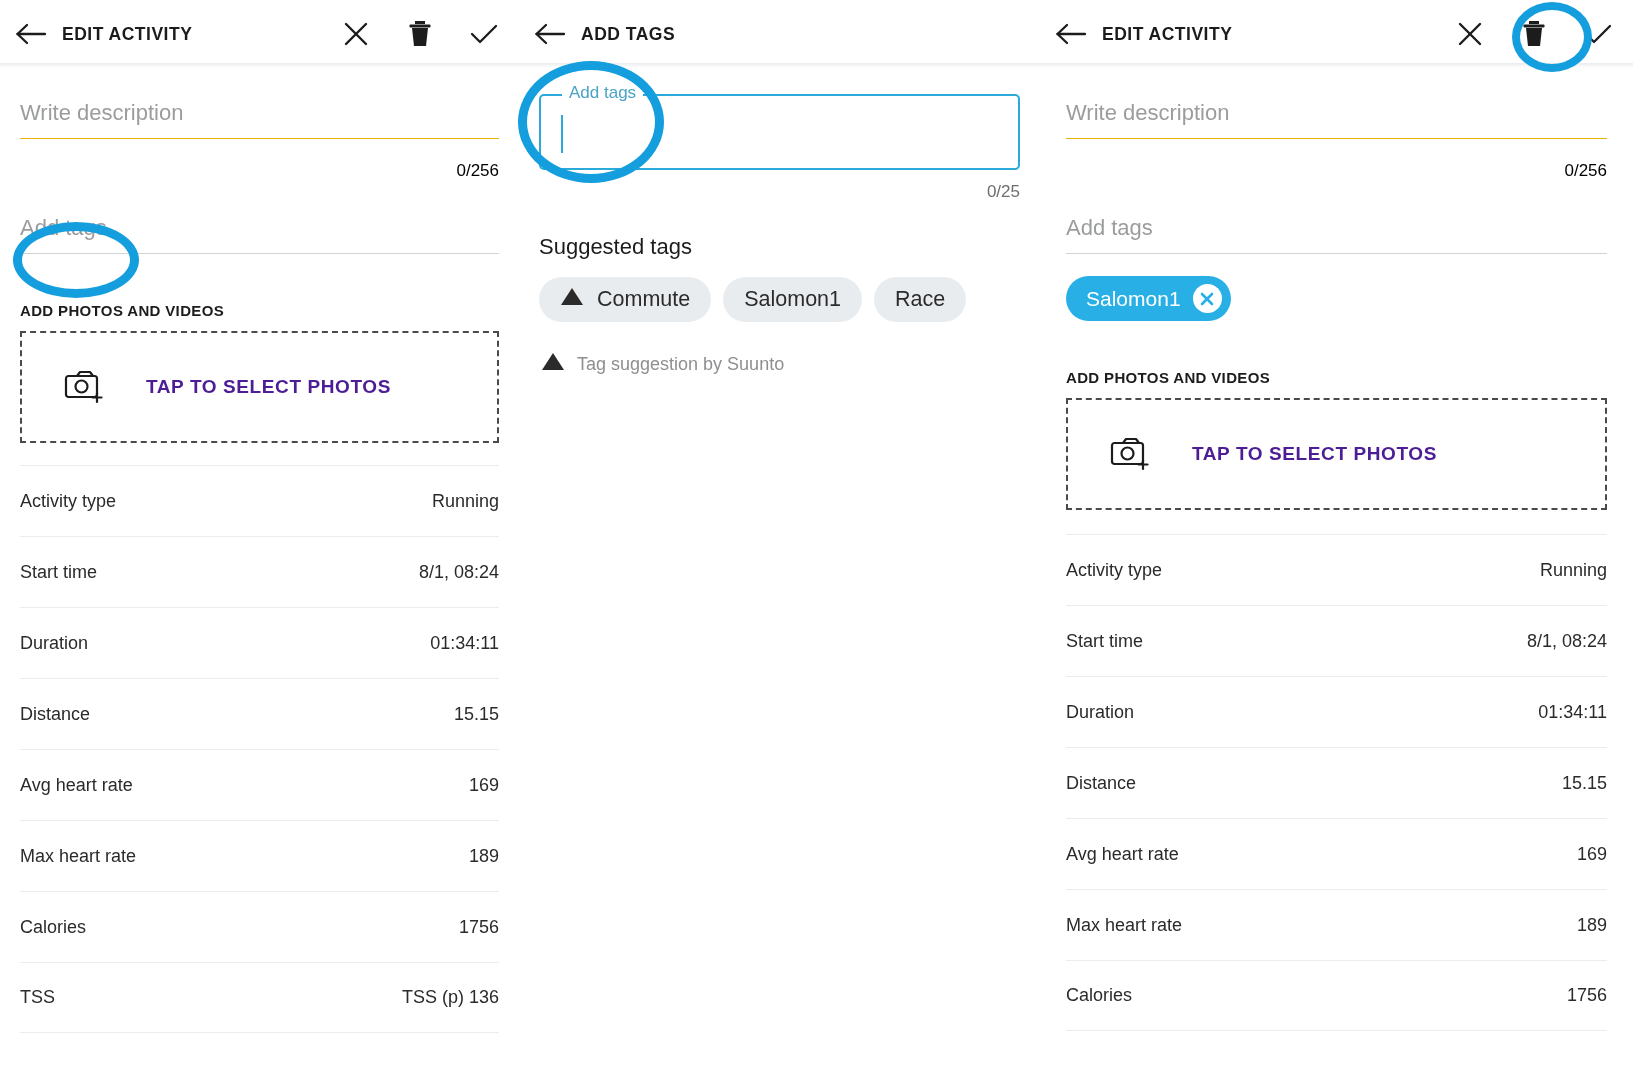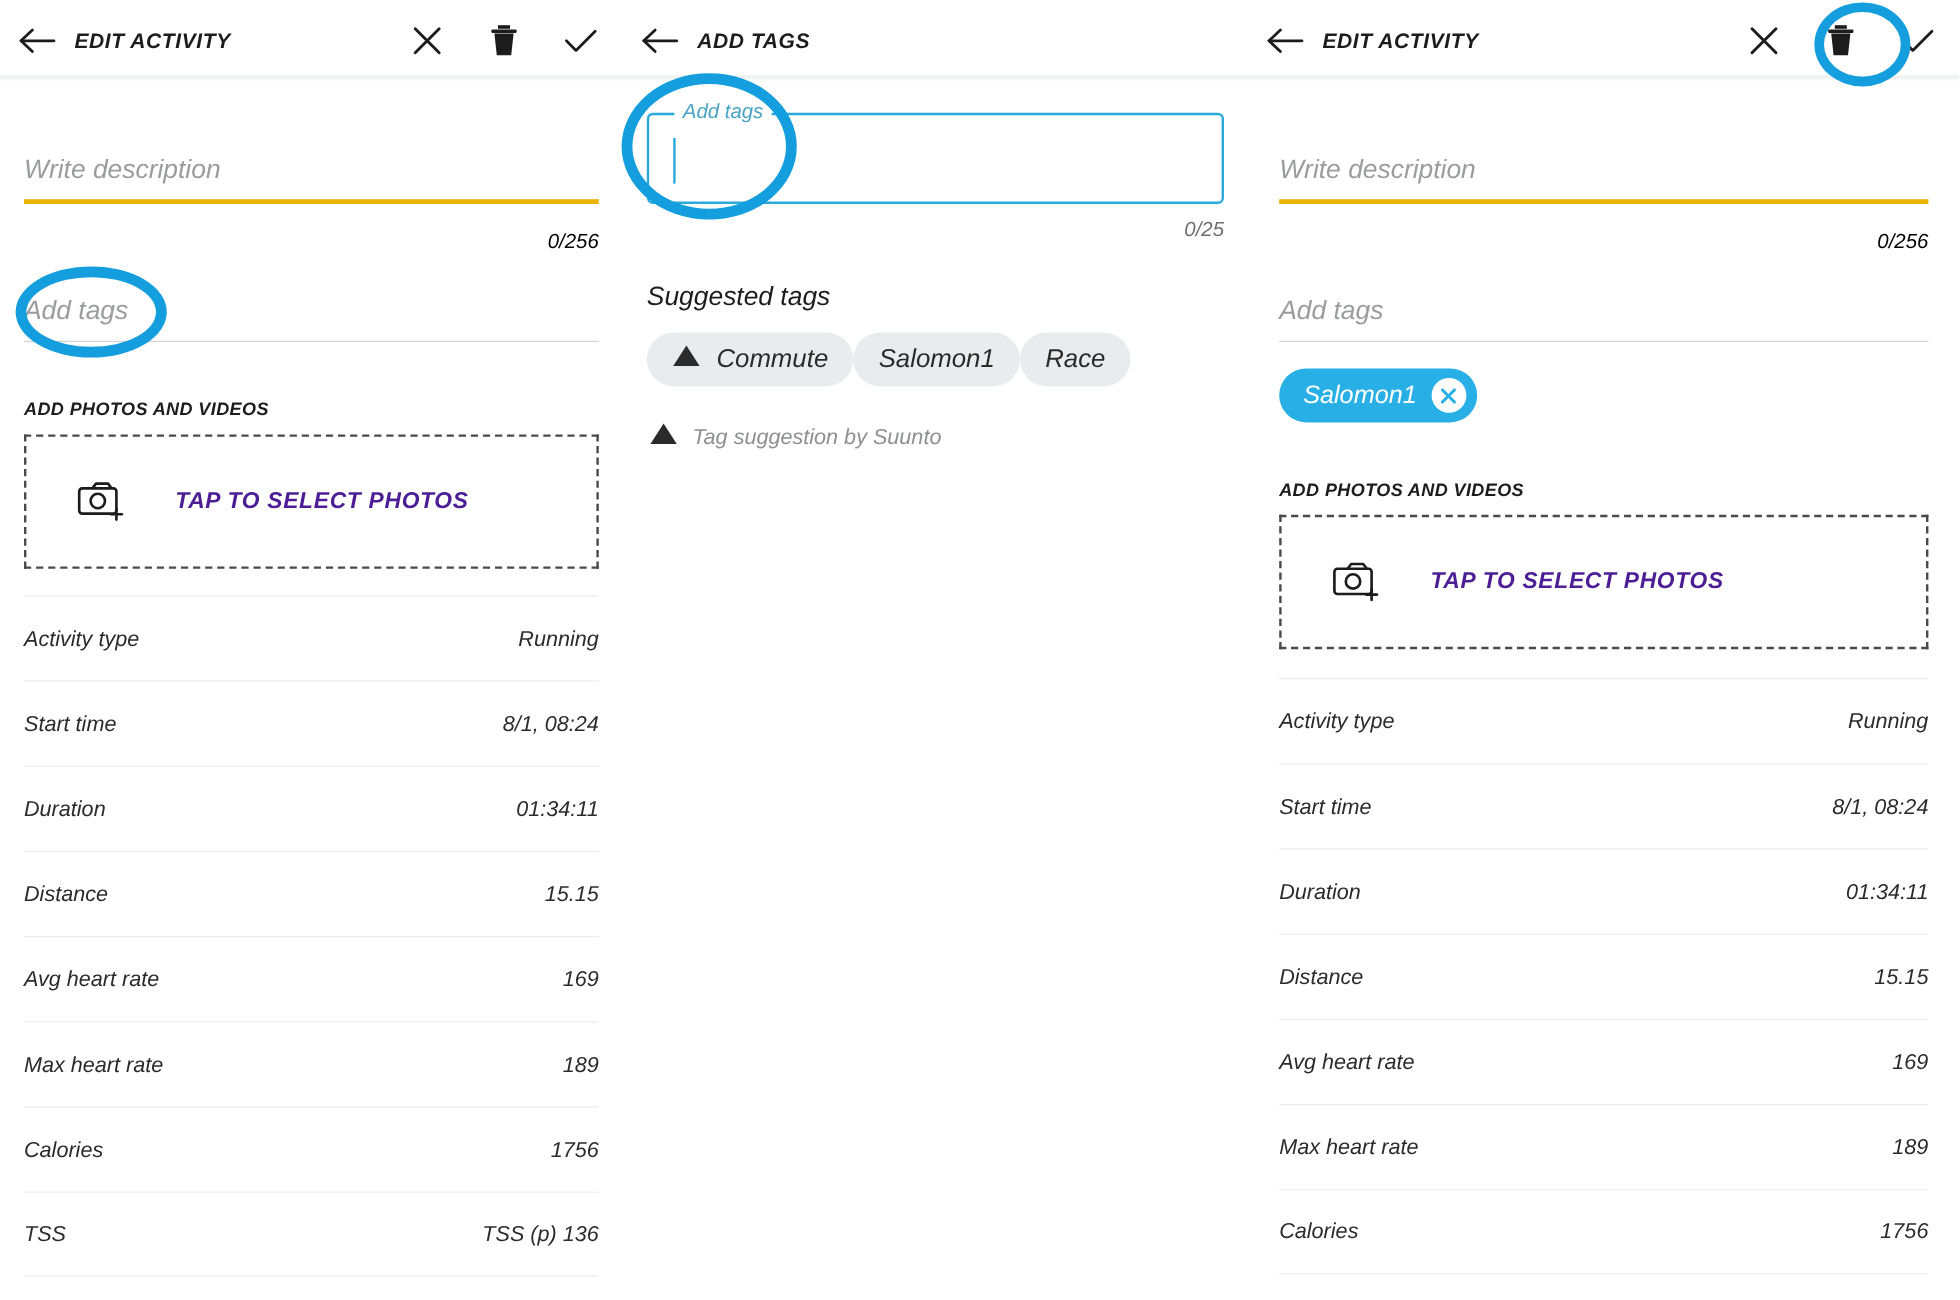--- a/index.html
+++ b/index.html
@@ -2,21 +2,21 @@
 <html><head>
 <meta charset="utf-8">
 <style>
   * { box-sizing: border-box; margin: 0; padding: 0; }
   html, body {
     width: 1633px; height: 1083px;
     background: #ffffff;
     font-family: "Liberation Sans", sans-serif;
     overflow: hidden;
   }
-  .screens { position: relative; width: 1633px; height: 1083px; display: flex; font-style: italic; }
+  .screens { position: relative; width: 1633px; height: 1083px; display: flex; }
 
   
   .panel { position: relative; height: 1083px; background: #fff; overflow: hidden; }
   .panel-1 { width: 519px; }
   .panel-2 { width: 521px; }
   .panel-3 { width: 593px; }
 
   
   .appbar {
     position: relative;
@@ -41,23 +41,23 @@
   }
   .ab-spacer { flex: 1; }
   .ab-actions { display: flex; align-items: center; gap: 34px; padding-right: 20px; }
   .ab-icon { width: 30px; height: 30px; display: flex; align-items: center; justify-content: center; cursor: pointer; }
 
   
   .body { padding: 0 20px; }
   .p3 .body { padding: 0 26px; }
 
   .desc-field {
-    margin-top: 60px;
+    margin-top: 32px;
     padding-bottom: 12px;
-    border-bottom: 4px solid #eab308;
+    border-bottom: 1px solid #eab308;
   }
   .desc-placeholder { font-size: 22px; color: #9b9c9e; }
   .counter { text-align: right; font-size: 17px; color: #000000; margin-top: 22px; }
 
   .tags-field {
     margin-top: 34px;
     padding-bottom: 12px;
     border-bottom: 1px solid #d2d3d5;
   }
   .tags-placeholder { font-size: 22px; color: #9b9c9e; }
@@ -133,21 +133,21 @@
   }
   .caret {
     position: absolute;
     left: 20px; top: 19px;
     width: 2px; height: 38px;
     background: #2aa9da;
   }
   .counter-25 { text-align: right; font-size: 17px; color: #6d6e70; margin: 12px 20px 0 0; }
 
   .sugg-title { font-size: 22px; color: #1c1c1c; margin: 32px 0 0 20px; }
-  .sugg-chips { display: flex; gap: 0; margin: 17px 0 0 20px; }
+  .sugg-chips { display: flex; gap: 12px; margin: 17px 0 0 20px; }
   .chip {
     display: inline-flex; align-items: center; gap: 13px;
     background: #e9ecef;
     color: #2b2b2b;
     border-radius: 24px;
     height: 45px;
     padding: 0 21px;
     font-size: 21.5px;
     cursor: pointer;
   }

